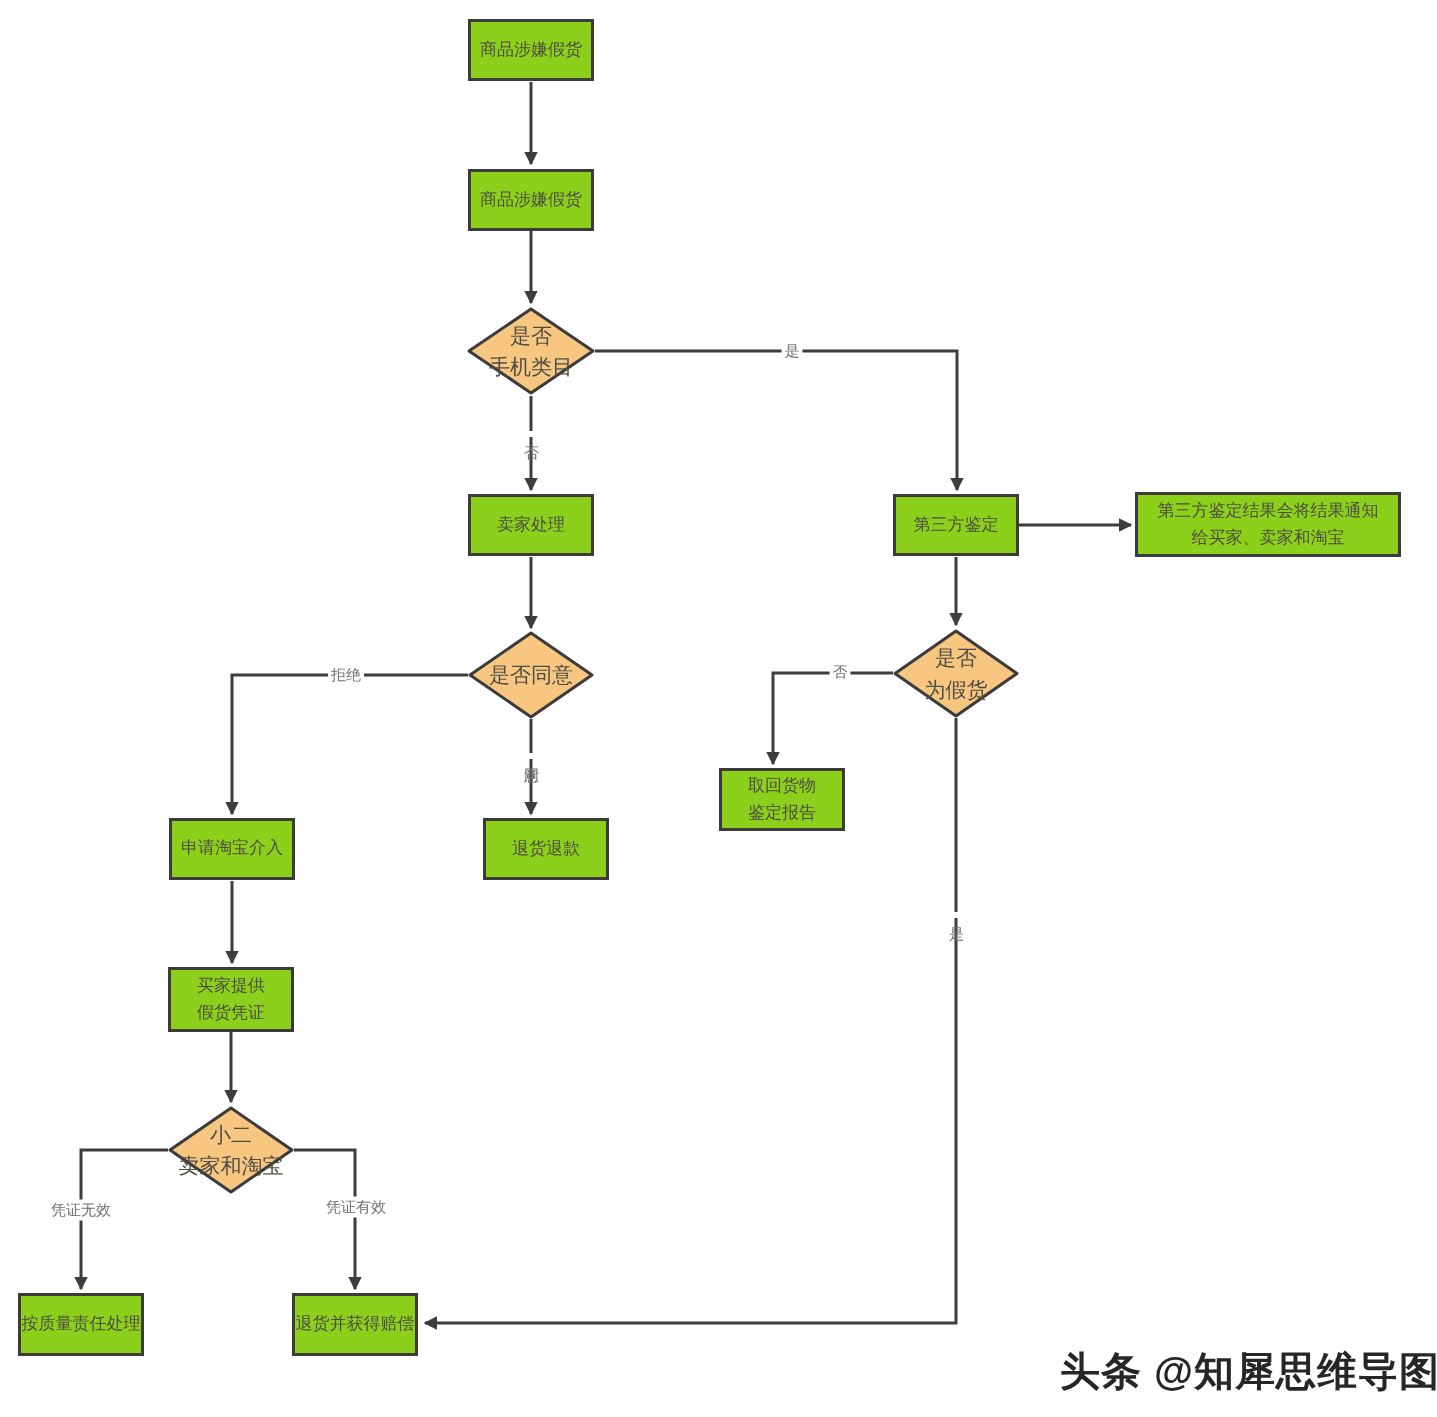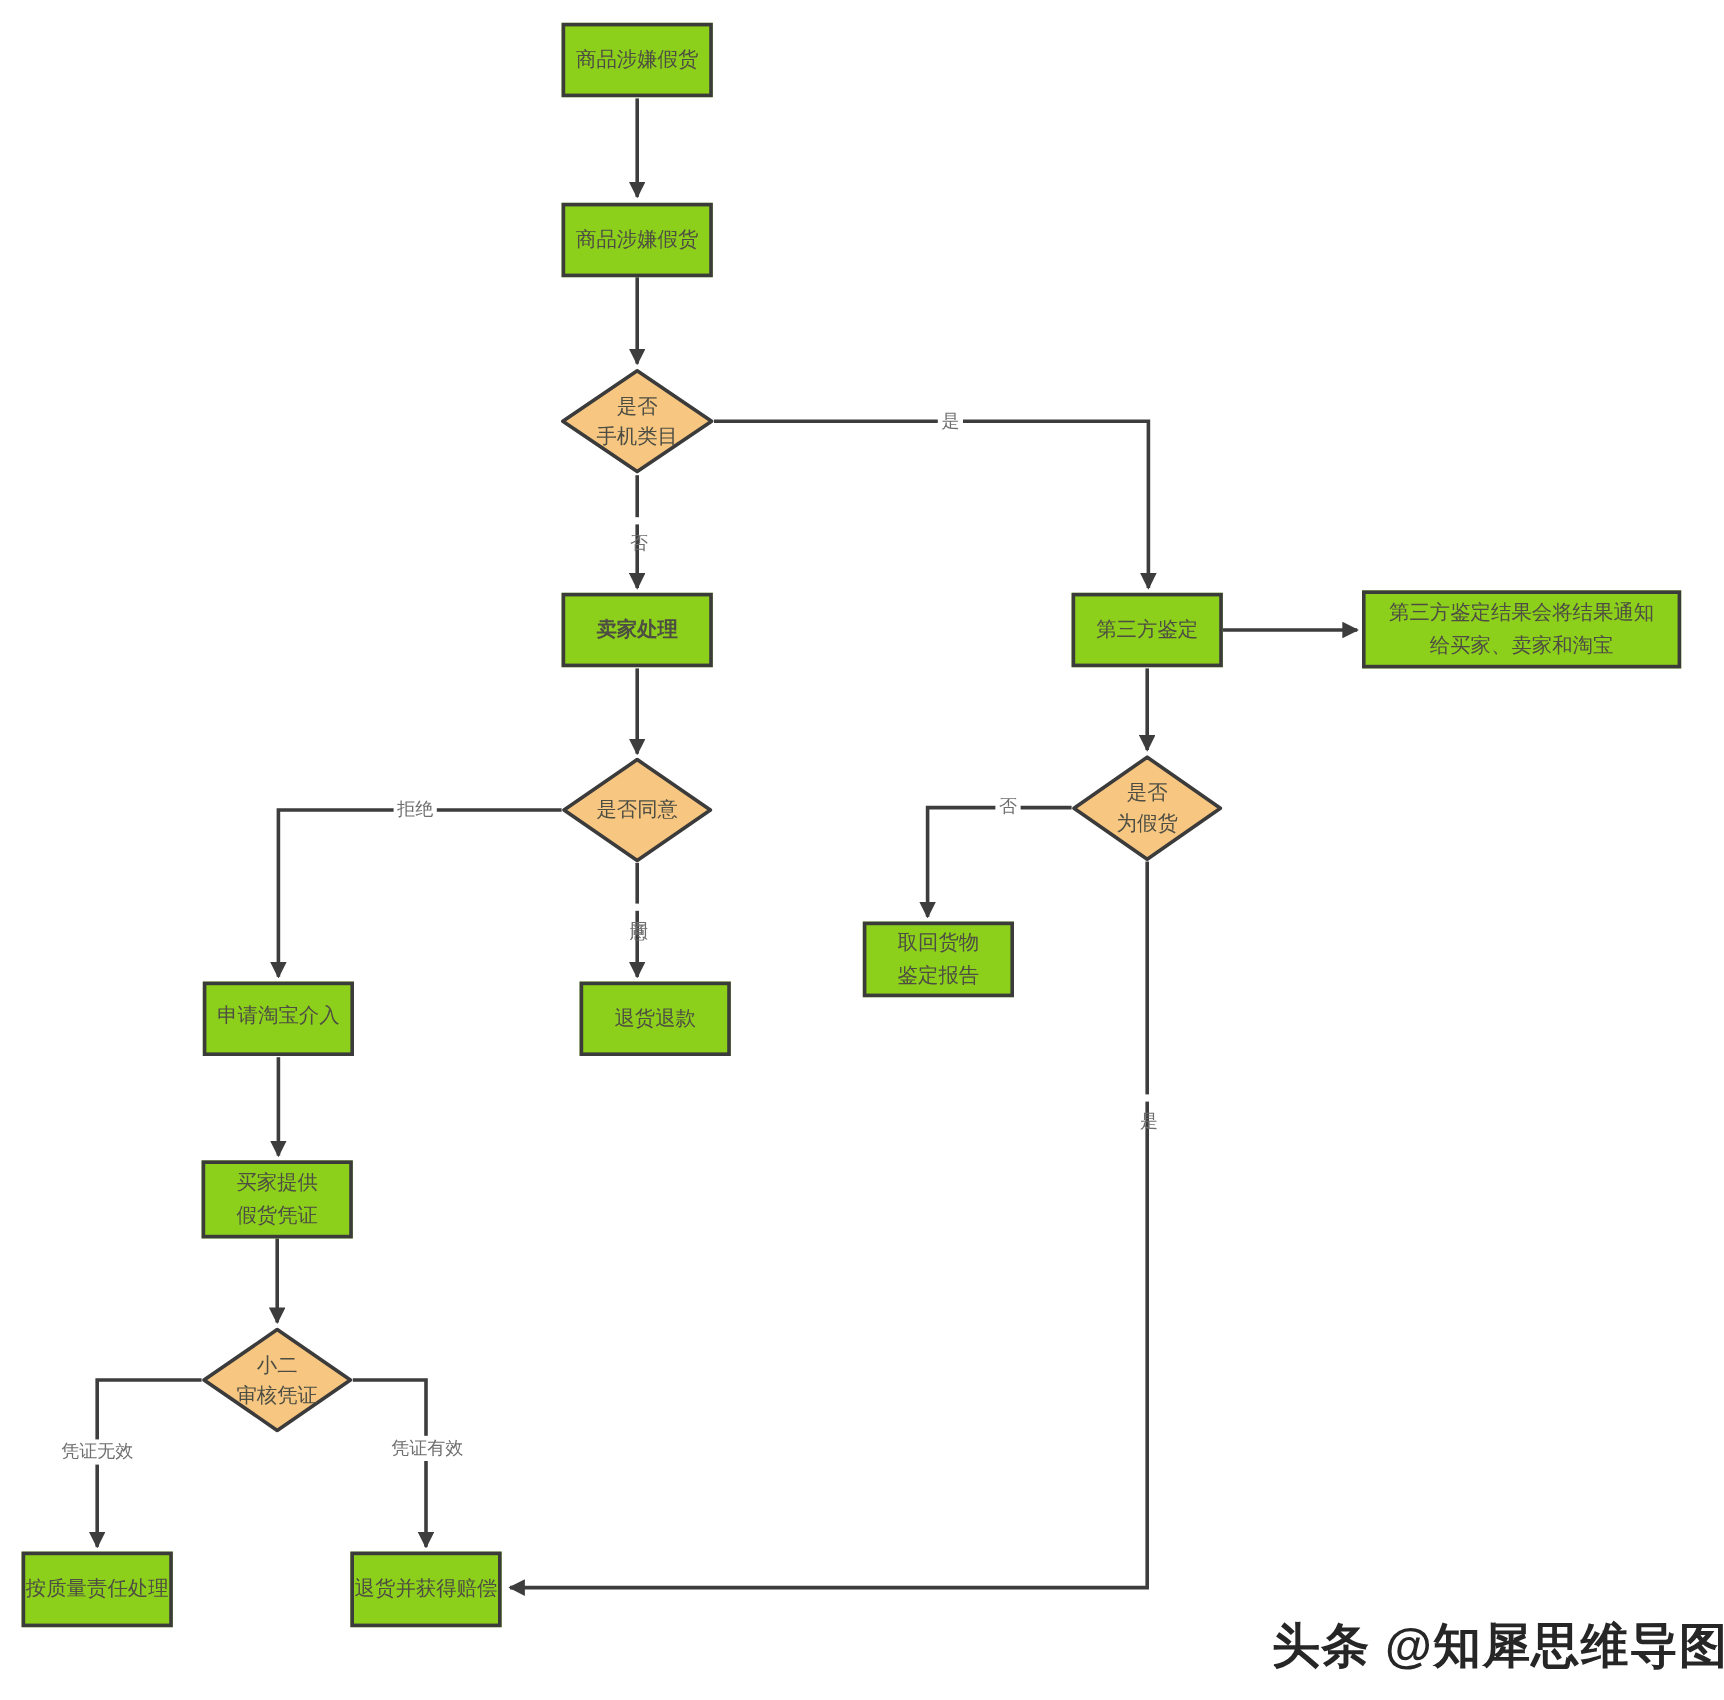--- a/index.html
+++ b/index.html
@@ -49,21 +49,21 @@
     position: absolute;
     left: 0;
     top: 0;
     width: 100%;
     height: 100%;
     display: flex;
     align-items: center;
     justify-content: center;
     text-align: center;
     color: #4d4d43;
-    font-size: 17px;
+    font-size: 21px;
     line-height: 1.5;
     white-space: pre-line;
   }
   .edge-label {
     position: absolute;
     transform: translate(-50%, -50%);
     background: #ffffff;
     color: #6e6e6e;
     font-size: 15px;
     padding: 1px 3px;
@@ -112,21 +112,21 @@
       <polyline points="956,557 956,625" marker-end="url(#arrow)"></polyline>
       <polyline points="893,673 773,673 773,764" marker-end="url(#arrow)"></polyline>
       <polyline points="956,718 956,1323 425,1323" marker-end="url(#arrow)"></polyline>
     </g>
   </svg>
 
   <div class="node" style="left:468px; top:19px; width:126px; height:62px;">商品涉嫌假货</div>
 
   <div class="node" style="left:468px; top:169px; width:126px; height:62px;">商品涉嫌假货</div>
 
-  <div class="node" style="left:468px; top:494px; width:126px; height:62px;font-weight:bold;">卖家处理</div>
+  <div class="node" style="left:468px; top:494px; width:126px; height:62px;">卖家处理</div>
 
   <div class="node" style="left:893px; top:494px; width:126px; height:62px;">第三方鉴定</div>
 
   <div class="node" style="left:1135px; top:492px; width:266px; height:65px;">第三方鉴定结果会将结果通知
 给买家、卖家和淘宝</div>
 
   <div class="node" style="left:169px; top:818px; width:126px; height:62px;font-family:Liberation Mono, monospace;">申请淘宝介入</div>
 
   <div class="node" style="left:468px; top:818px; width:126px; height:62px;margin-left:15px;">退货退款</div>
 
@@ -153,21 +153,21 @@
       <polygon points="63,2 124,44 63,86 2,44" fill="#f7c781" stroke="#3b3b3b" stroke-width="3" stroke-linejoin="round"></polygon>
     </svg>
     <div class="dlabel">是否同意</div>
   </div>
 
   <div class="diamond" style="left:168px; top:1106px; width:126px; height:88px;">
     <svg width="126" height="88" viewBox="0 0 126 88">
       <polygon points="63,2 124,44 63,86 2,44" fill="#f7c781" stroke="#3b3b3b" stroke-width="3" stroke-linejoin="round"></polygon>
     </svg>
     <div class="dlabel">小二
-审核凭证</div>
+卖家和淘宝</div>
   </div>
 
   <div class="diamond" style="left:893px; top:629px; width:126px; height:89px;">
     <svg width="126" height="89" viewBox="0 0 126 89">
       <polygon points="63,2 124,44.5 63,87 2,44.5" fill="#f7c781" stroke="#3b3b3b" stroke-width="3" stroke-linejoin="round"></polygon>
     </svg>
     <div class="dlabel">是否
 为假货</div>
   </div>
 

